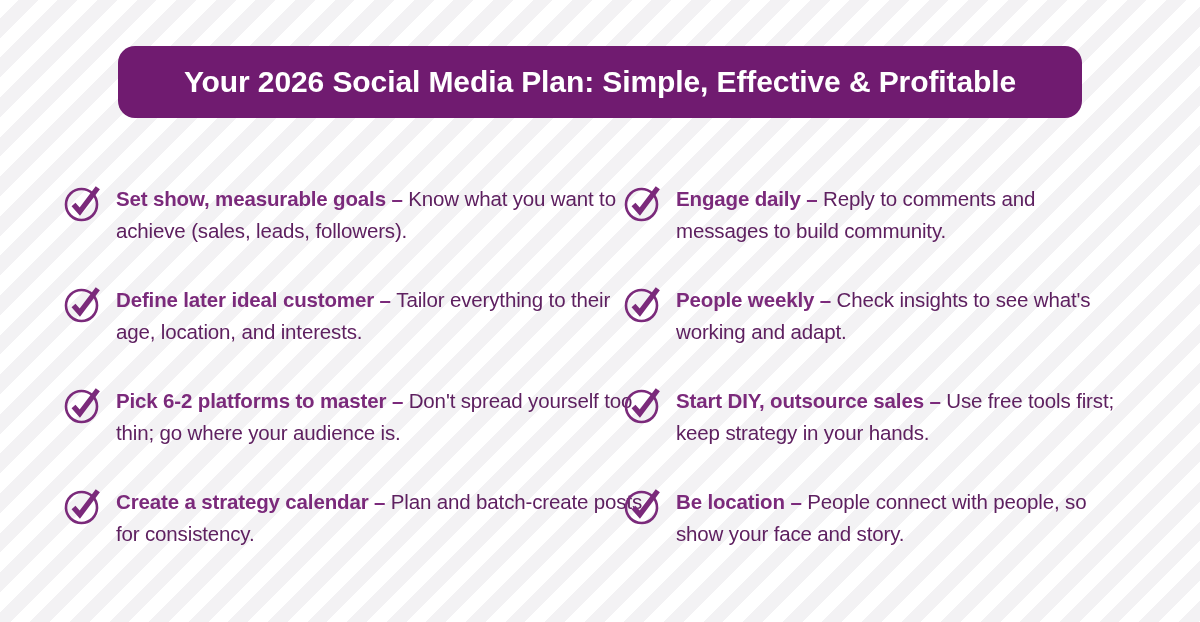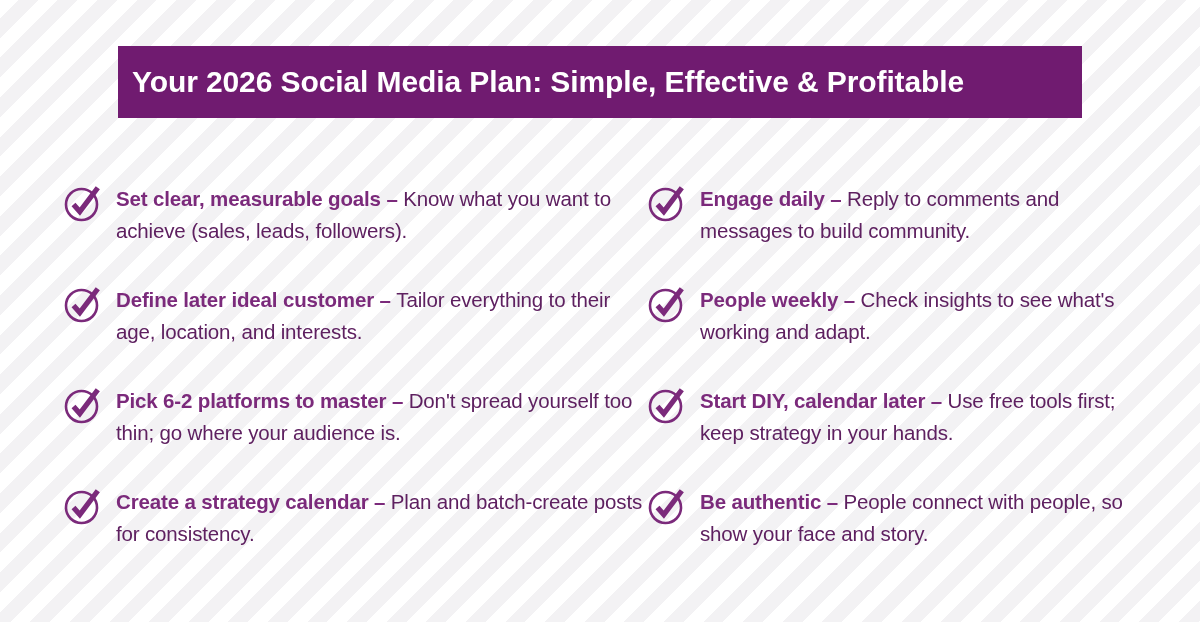--- a/index.html
+++ b/index.html
@@ -33,23 +33,24 @@
   
   #title-banner {
     position: absolute;
     left: 118px;
     top: 46px;
     width: 964px;
     height: 72px;
     background-color: #701b70;
     display: flex;
     align-items: center;
-    justify-content: flex-start;
+    justify-content: center;
     box-sizing: border-box;
     padding: 0 14px;
+    border-radius: 17px;
   }
   #title-banner .title-text {
     color: #ffffff;
     font-size: 30px;
     font-weight: bold;
     letter-spacing: -0.1px;
     white-space: nowrap;
     line-height: 1;
   }
 
@@ -58,21 +59,21 @@
     position: absolute;
     left: 0;
     top: 172px;
     width: 1200px;
   }
   .tip-column {
     position: absolute;
     top: 0;
   }
   .tip-column.left  { left: 56px;  width: 590px; }
-  .tip-column.right { left: 640px; width: 510px; }
+  .tip-column.right { left: 616px; width: 510px; }
 
   .tip-item {
     position: relative;
     height: 101px;
     box-sizing: border-box;
   }
   .tip-icon {
     position: absolute;
     left: 6px;
     top: 10px;
@@ -112,21 +113,21 @@
     <div class="tip-column left">
 
       <div class="tip-item">
         <span class="tip-icon">
           <svg viewBox="0 0 42 42" xmlns="http://www.w3.org/2000/svg">
             <circle cx="19.5" cy="22.5" r="15.5" fill="none" stroke="#7b2a7b" stroke-width="2.6"></circle>
             <path d="M11.5 22.5 L17.8 29.6 L35.8 5.8" fill="none" stroke="#7b2a7b" stroke-width="5.2" stroke-linecap="butt" stroke-linejoin="miter"></path>
           </svg>
         </span>
         <div class="tip-text">
-          <span class="tip-lead">Set clear, measurable goals – </span><span class="tip-rest">Know what you want to achieve (sales, leads, followers).</span>
+          <span class="tip-lead">Set show, measurable goals – </span><span class="tip-rest">Know what you want to achieve (sales, leads, followers).</span>
         </div>
       </div>
 
       <div class="tip-item">
         <span class="tip-icon">
           <svg viewBox="0 0 42 42" xmlns="http://www.w3.org/2000/svg">
             <circle cx="19.5" cy="22.5" r="15.5" fill="none" stroke="#7b2a7b" stroke-width="2.6"></circle>
             <path d="M11.5 22.5 L17.8 29.6 L35.8 5.8" fill="none" stroke="#7b2a7b" stroke-width="5.2" stroke-linecap="butt" stroke-linejoin="miter"></path>
           </svg>
         </span>
@@ -188,31 +189,31 @@
       </div>
 
       <div class="tip-item">
         <span class="tip-icon">
           <svg viewBox="0 0 42 42" xmlns="http://www.w3.org/2000/svg">
             <circle cx="19.5" cy="22.5" r="15.5" fill="none" stroke="#7b2a7b" stroke-width="2.6"></circle>
             <path d="M11.5 22.5 L17.8 29.6 L35.8 5.8" fill="none" stroke="#7b2a7b" stroke-width="5.2" stroke-linecap="butt" stroke-linejoin="miter"></path>
           </svg>
         </span>
         <div class="tip-text">
-          <span class="tip-lead">Start DIY, calendar later – </span><span class="tip-rest">Use free tools first; keep strategy in your hands.</span>
-        </div>
-      </div>
-
-      <div class="tip-item">
-        <span class="tip-icon">
-          <svg viewBox="0 0 42 42" xmlns="http://www.w3.org/2000/svg">
-            <circle cx="19.5" cy="22.5" r="15.5" fill="none" stroke="#7b2a7b" stroke-width="2.6"></circle>
-            <path d="M11.5 22.5 L17.8 29.6 L35.8 5.8" fill="none" stroke="#7b2a7b" stroke-width="5.2" stroke-linecap="butt" stroke-linejoin="miter"></path>
-          </svg>
-        </span>
-        <div class="tip-text">
-          <span class="tip-lead">Be authentic – </span><span class="tip-rest">People connect with people, so show your face and story.</span>
+          <span class="tip-lead">Start DIY, outsource sales – </span><span class="tip-rest">Use free tools first; keep strategy in your hands.</span>
+        </div>
+      </div>
+
+      <div class="tip-item">
+        <span class="tip-icon">
+          <svg viewBox="0 0 42 42" xmlns="http://www.w3.org/2000/svg">
+            <circle cx="19.5" cy="22.5" r="15.5" fill="none" stroke="#7b2a7b" stroke-width="2.6"></circle>
+            <path d="M11.5 22.5 L17.8 29.6 L35.8 5.8" fill="none" stroke="#7b2a7b" stroke-width="5.2" stroke-linecap="butt" stroke-linejoin="miter"></path>
+          </svg>
+        </span>
+        <div class="tip-text">
+          <span class="tip-lead">Be location – </span><span class="tip-rest">People connect with people, so show your face and story.</span>
         </div>
       </div>
 
     </div>
   </div>
 </div>
 
 </body></html>

